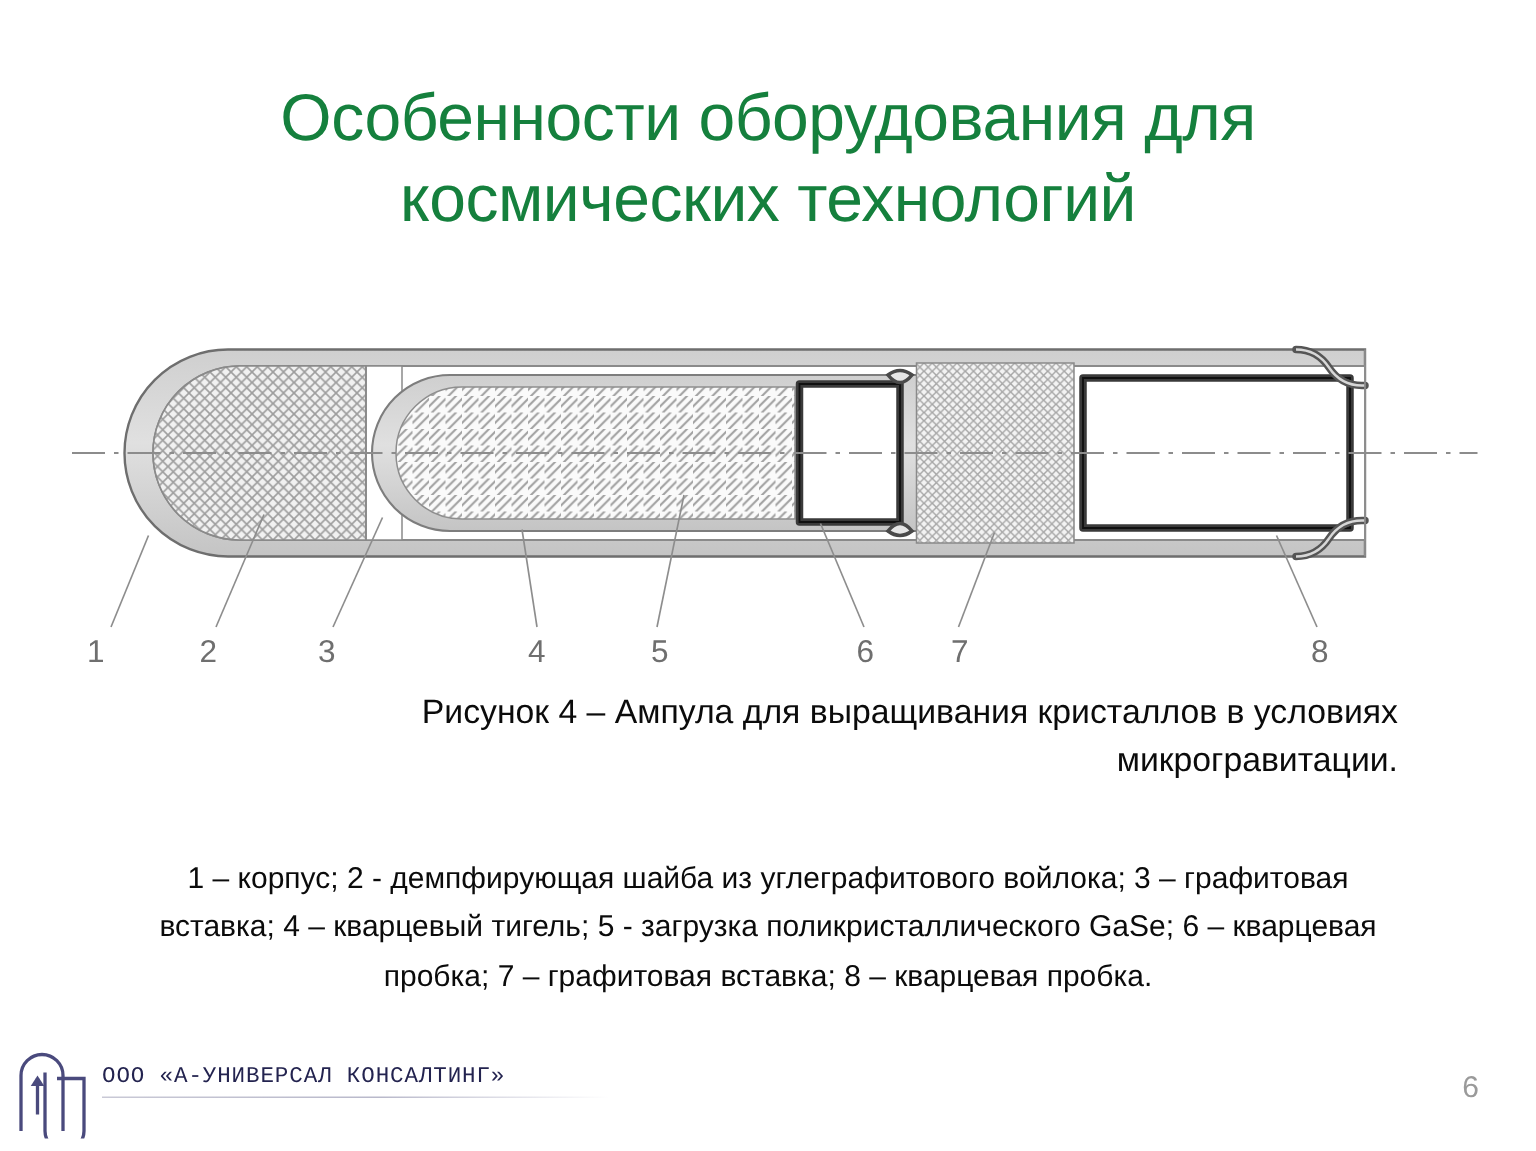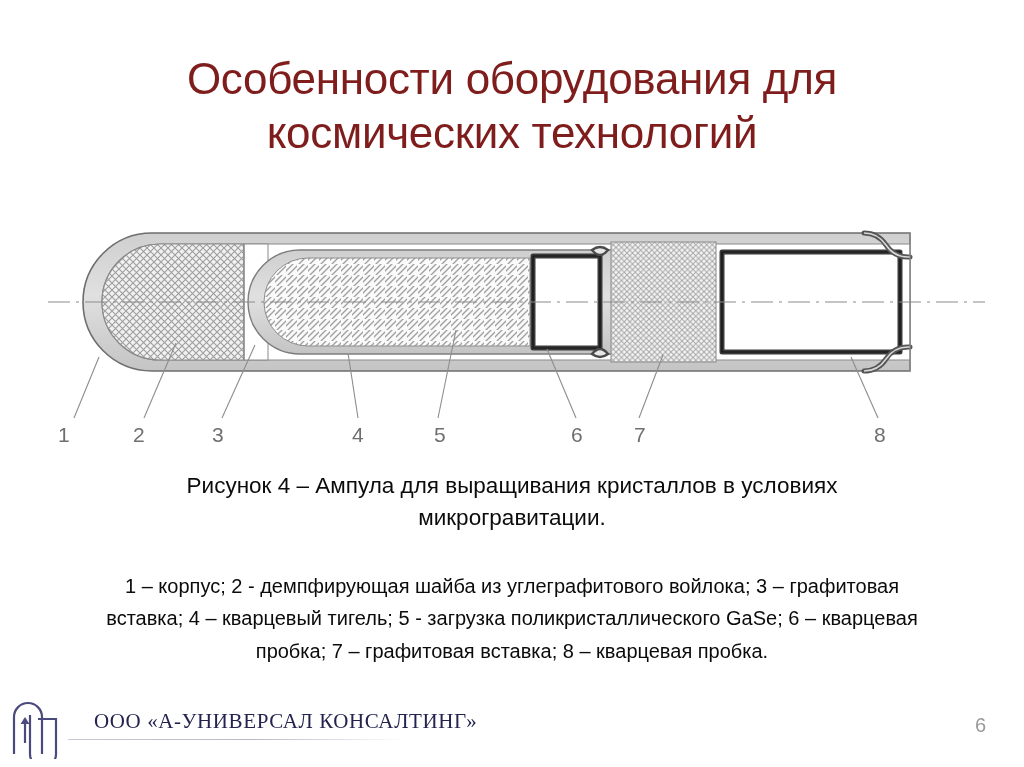--- a/index.html
+++ b/index.html
@@ -20,21 +20,21 @@
   #slide-title {
     position: absolute;
     left: 60px;
     top: 52px;
     width: 904px;
     text-align: center;
     font-size: 44px;
     line-height: 1.22;
     font-weight: 400;
     letter-spacing: -0.3px;
-    color: #7f1d1d;
+    color: #15803d;
     white-space: pre-line;
   }
 
   
   #figure-area {
     position: absolute;
     left: 0;
     top: 220px;
     width: 1024px;
     height: 240px;
@@ -47,23 +47,23 @@
     font-size: 21px;
     color: #6f6f6f;
     font-family: "Liberation Sans", sans-serif;
     line-height: 1;
   }
 
   
   #figure-caption {
     position: absolute;
     left: 92px;
-    top: 470px;
+    top: 459px;
     width: 840px;
-    text-align: center;
+    text-align: right;
     font-size: 22.5px;
     line-height: 1.42;
     color: #0b0b0b;
   }
 
   
   #figure-legend {
     position: absolute;
     left: 88px;
     top: 570px;
@@ -82,26 +82,25 @@
     width: 58px;
     height: 62px;
   }
   #footer-company {
     position: absolute;
     left: 68px;
     top: 709px;
     width: 400px;
   }
   #footer-company-name {
-    font-family: Liberation Serif, serif;
-    font-size: 21px;
+    font-family: Liberation Mono, monospace;
+    font-size: 15px;
     letter-spacing: 0.6px;
     color: #23234f;
     white-space: nowrap;
-    margin-left: 26px;
   }
   #footer-rule {
     margin-top: 5px;
     width: 338px;
     height: 1px;
     background: linear-gradient(to right, #c9c9d6, #b9b9cb 55%, #ffffff);
   }
   #page-number {
     position: absolute;
     right: 38px;

